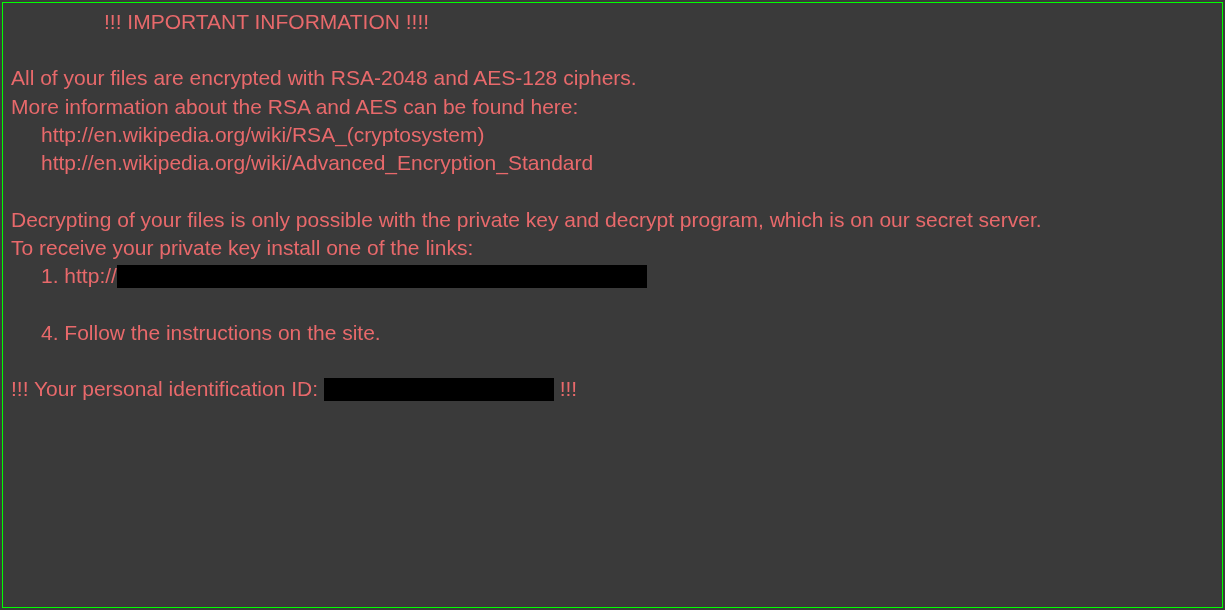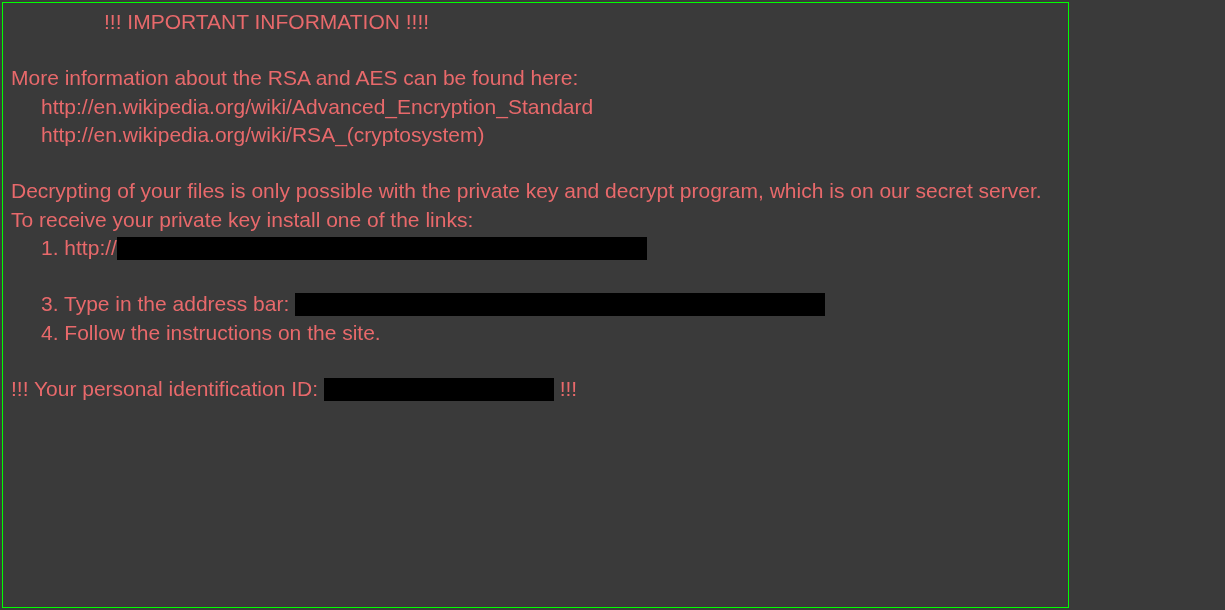--- a/index.html
+++ b/index.html
@@ -7,21 +7,21 @@
       background: #3a3a3a;
       width: 1225px;
       height: 610px;
       overflow: hidden;
       font-family: Arial, Helvetica, sans-serif;
       font-size: 21px;
       color: #e8696b;
       line-height: 1.35;
     }
     .frame {
-      width: 1067px;
+      width: 1221px;
       height: 606px;
       margin: 2px;
       border: 1px solid #00ff00;
       padding: 5px 8px 4px 8px;
       background: #3a3a3a;
     }
     .header {
       margin-left: 93px;
     }
     .spacer {
@@ -49,38 +49,36 @@
   </style>
 </head>
 <body>
 
 <div class="frame">
 
   <div class="header line">!!! IMPORTANT INFORMATION !!!!</div>
 
   <div class="spacer"></div>
 
+  <div class="line">All of your files are encrypted with RSA-2048 and AES-128 ciphers.</div>
   <div class="line">More information about the RSA and AES can be found here:</div>
+  <div class="indent line">http://en.wikipedia.org/wiki/RSA_(cryptosystem)</div>
   <div class="indent line">http://en.wikipedia.org/wiki/Advanced_Encryption_Standard</div>
-  <div class="indent line">http://en.wikipedia.org/wiki/RSA_(cryptosystem)</div>
 
   <div class="spacer"></div>
 
   <div class="line">Decrypting of your files is only possible with the private key and decrypt program, which is on our secret server.</div>
   <div class="line">To receive your private key install one of the links:</div>
 
   <div class="indent line">
     <span>1. http://</span><span class="redact r1"></span>
   </div>
 
   <div class="spacer"></div>
 
-  <div class="indent line">
-    <span>3. Type in the address bar: </span><span class="redact r4"></span>
-  </div>
   <div class="indent line">4. Follow the instructions on the site.</div>
 
   <div class="spacer"></div>
 
   <div class="line">
     <span>!!! Your personal identification ID: </span><span class="redact r5"></span><span> !!!</span>
   </div>
 
 </div>
 

